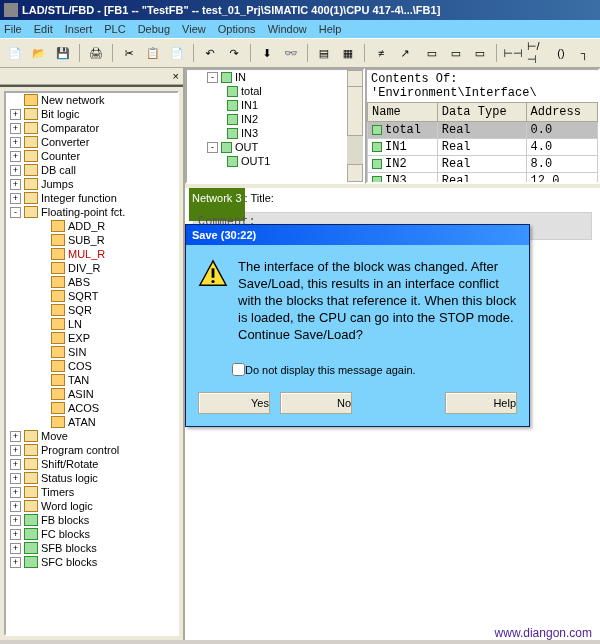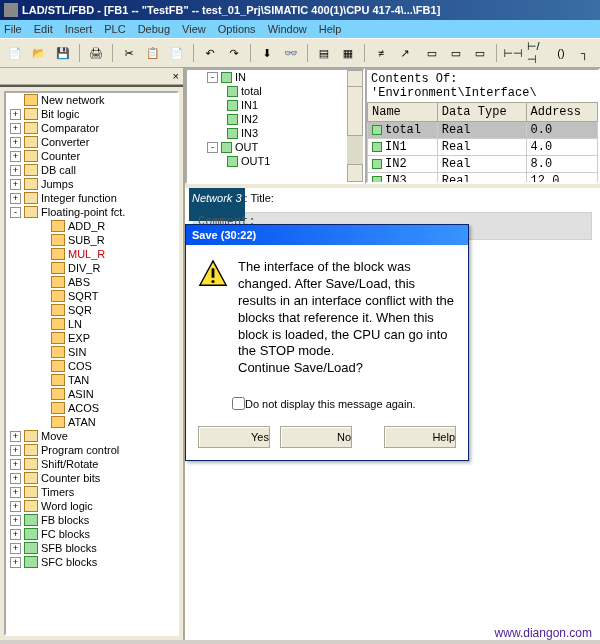--- a/index.html
+++ b/index.html
@@ -41,30 +41,30 @@
 .iface-item.lv-2 { padding-left: 40px; }
 .iface-table { flex: 1; border: 2px inset #fff; overflow: hidden; }
 .contents-label { padding: 2px 4px; font-family: 'Courier New', monospace; font-size: 12px; }
 table.grid { border-collapse: collapse; width: 100%; }
 table.grid th { background: #ece9d8; border: 1px solid #aca899; padding: 2px 4px; text-align: left; font-weight: normal; font-family: 'Courier New', monospace; font-size: 12px; }
 table.grid td { border: 1px solid #ccc; padding: 1px 4px; font-family: 'Courier New', monospace; font-size: 12px; }
 table.grid tr.sel td { background: #c0c0c0; }
 table.grid td .vi { display: inline-block; width: 10px; height: 10px; background: #a0e0a0; border: 1px solid #309030; margin-right: 3px; vertical-align: middle; }
 .editor { flex: 1; background: #fff; padding: 0; overflow: hidden; position: relative; }
 .nwtitle { font-family: 'Courier New', monospace; font-size: 12px; padding: 4px; }
-.nwtitle .nw { background: #0c4a6e; color: #fff; padding: 17px 3px; font-style: italic; }
+.nwtitle .nw { background: #4d7c0f; color: #fff; padding: 17px 3px; }
 .comment-box { background: #e0e0e0; margin: 2px 8px; padding: 2px 4px; font-family: 'Courier New', monospace; font-size: 12px; color: #555; border: 1px solid #d0d0d0; height: 28px; }
 .fbd { position: relative; margin: 30px 20px; font-family: 'Courier New', monospace; font-size: 12px; }
 .fbd-box { position: absolute; left: 80px; top: 0; width: 80px; border: 2px solid #000; }
 .fbd-box .title { text-align: center; border-bottom: 1px solid #000; padding: 1px; }
 .fbd-box .row { display: flex; justify-content: space-between; padding: 1px 3px; }
 .fbd .label { position: absolute; }
 .fbd .g { color: #008000; }
 .fbd-line { position: absolute; background: #000; }
-.dialog { position: absolute; left: 185px; top: 224px; width: 284px; background: #ffffff; border: 1px solid #0a246a; box-shadow: 2px 2px 3px rgba(0,0,0,.3); }
+.dialog { position: absolute; left: 185px; top: 224px; width: 345px; background: #7dd3fc; border: 1px solid #0a246a; box-shadow: 2px 2px 3px rgba(0,0,0,.3); }
 .dialog .dlg-title { background: linear-gradient(to right, #0050ee, #3a93ff); color: #fff; padding: 4px 6px; font-weight: bold; }
 .dialog .dlg-body { padding: 14px 12px; display: flex; gap: 10px; }
 .dialog .warn { width: 30px; height: 30px; flex: none; }
 .dialog .msg { font-size: 13px; line-height: 1.3; }
 .dialog .chk { padding: 6px 12px 6px 46px; display: flex; align-items: center; }
 .dialog .chk input { width: 13px; height: 13px; }
 .dialog .btns { display: flex; gap: 10px; padding: 10px 12px 12px; }
 .dialog .btn { width: 72px; height: 22px; background: #ece9d8; border: 1px solid #aca899; box-shadow: inset 1px 1px #fff; text-align: right; line-height: 20px; padding-left: 27px; }
 .dialog .spacer { flex: 1; }
 .watermark { position: absolute; right: 8px; bottom: 4px; color: #4c1d95; font-size: 12px; font-family: Arial; }
@@ -258,21 +258,21 @@
           <span>Program control</span>
         </div>
         <div class="tree-item lv1">
           <span class="pm">+</span>
           <span class="ticon folder"></span>
           <span>Shift/Rotate</span>
         </div>
         <div class="tree-item lv1">
           <span class="pm">+</span>
           <span class="ticon folder"></span>
-          <span>Counter bits</span>
+          <span>Status logic</span>
         </div>
         <div class="tree-item lv1">
           <span class="pm">+</span>
           <span class="ticon folder"></span>
           <span>Timers</span>
         </div>
         <div class="tree-item lv1">
           <span class="pm">+</span>
           <span class="ticon folder"></span>
           <span>Word logic</span>

